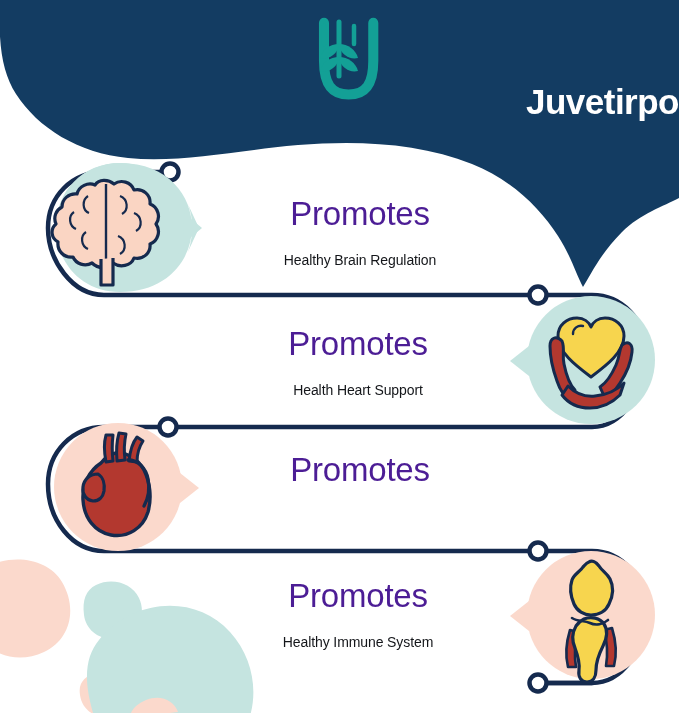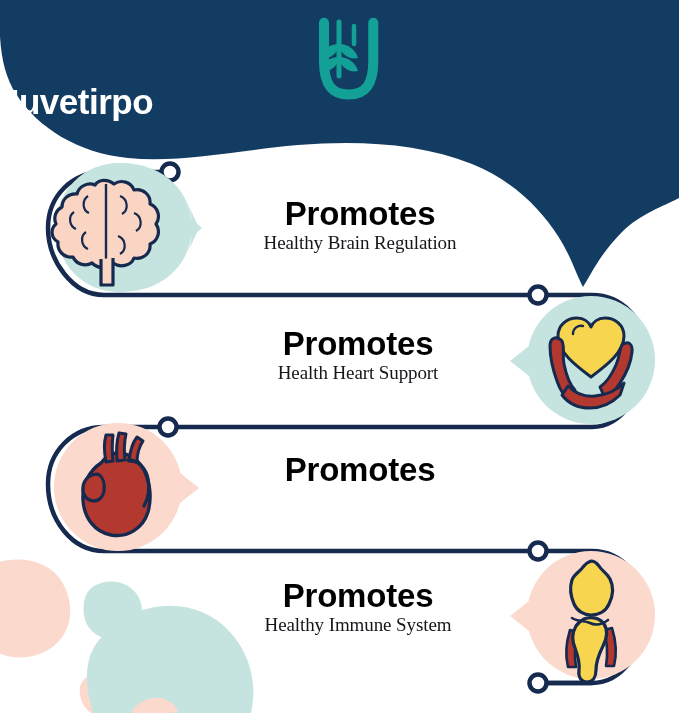--- a/index.html
+++ b/index.html
@@ -33,51 +33,51 @@
   #connector-layer { z-index: 3; }
   #icons-layer     { z-index: 4; }
   #text-layer      { z-index: 5; }
 
   
   .brand-name {
     position: absolute;
     left: 0;
     top: 82px;
     width: 679px;
-    text-align: left;
+    text-align: right;
     color: #ffffff;
     font-size: 35px;
     font-weight: bold;
     letter-spacing: -0.5px;
     font-family: "Liberation Sans", sans-serif;
     z-index: 6;
   }
 
   
   .benefit-text {
     position: absolute;
     width: 420px;
     text-align: center;
   }
   .benefit-title {
-    color: #000000;
+    color: #4c1d95;
     font-size: 33px;
-    font-weight: 700;
+    font-weight: 400;
     line-height: 1.05;
     letter-spacing: -0.2px;
     font-family: "Liberation Sans", sans-serif;
   }
   .benefit-sub {
     color: #14161a;
-    font-size: 19px;
+    font-size: 14px;
     font-weight: 400;
     line-height: 1.2;
-    margin-top: 0;
+    margin-top: 20px;
     letter-spacing: -0.1px;
-    font-family: Liberation Serif, serif;
+    font-family: Liberation Sans, sans-serif;
   }
 
   .benefit-text.row-1 { left: 150px; top: 197px; }
   .benefit-text.row-2 { left: 148px; top: 327px; }
   .benefit-text.row-3 { left: 150px; top: 453px; }
   .benefit-text.row-4 { left: 148px; top: 579px; }
 </style>
 </head>
 <body>
 

